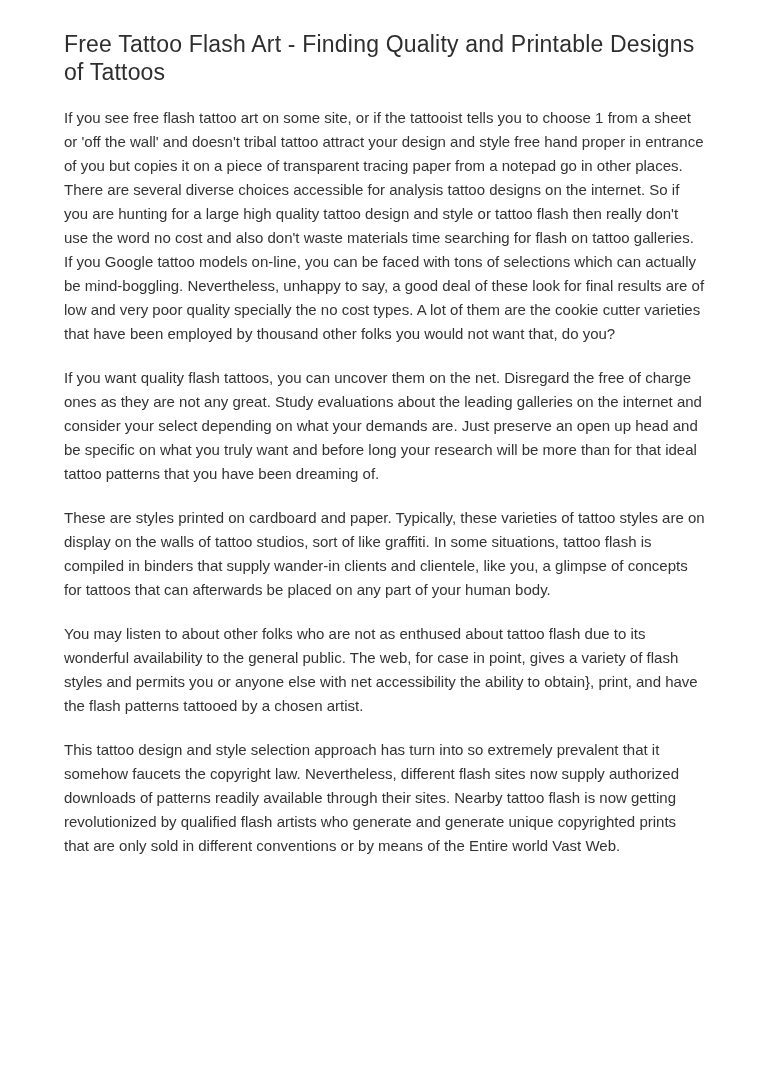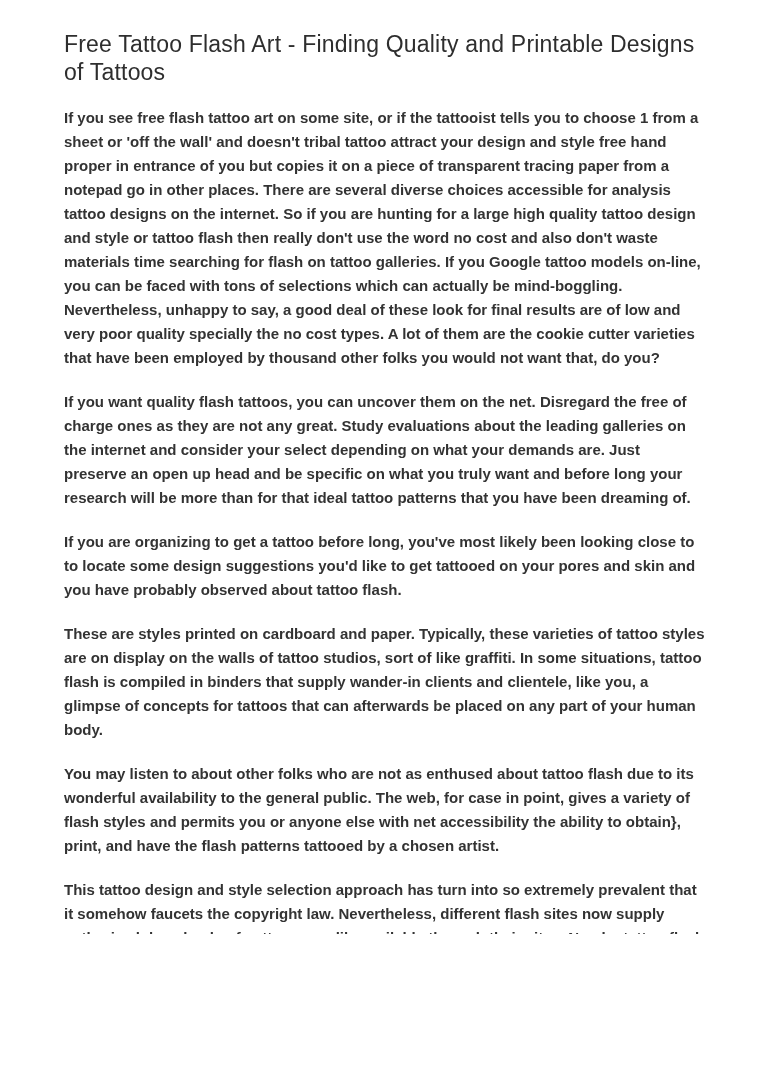--- a/index.html
+++ b/index.html
@@ -27,36 +27,35 @@
     font-size: 23px;
     line-height: 28px;
     font-weight: normal;
     color: #2e2e2e;
     letter-spacing: 0.2px;
   }
   p.doc-paragraph {
     margin: 16px 0 20px 0;
     font-size: 15px;
     line-height: 24px;
-    font-weight: bold;
+    font-weight: normal;
     color: #333333;
   }
 </style>
 </head>
 <body>
 
 <div class="page">
   <div class="content">
     <h1 class="doc-title">Free Tattoo Flash Art - Finding Quality and Printable Designs of Tattoos</h1>
 
     <p class="doc-paragraph">If you see free flash tattoo art on some site, or if the tattooist tells you to choose 1 from a sheet or 'off the wall' and doesn't tribal tattoo attract your design and style free hand proper in entrance of you but copies it on a piece of transparent tracing paper from a notepad go in other places. There are several diverse choices accessible for analysis tattoo designs on the internet. So if you are hunting for a large high quality tattoo design and style or tattoo flash then really don't use the word no cost and also don't waste materials time searching for flash on tattoo galleries. If you Google tattoo models on-line, you can be faced with tons of selections which can actually be mind-boggling. Nevertheless, unhappy to say, a good deal of these look for final results are of low and very poor quality specially the no cost types. A lot of them are the cookie cutter varieties that have been employed by thousand other folks you would not want that, do you?</p>
 
     <p class="doc-paragraph">If you want quality flash tattoos, you can uncover them on the net. Disregard the free of charge ones as they are not any great. Study evaluations about the leading galleries on the internet and consider your select depending on what your demands are. Just preserve an open up head and be specific on what you truly want and before long your research will be more than for that ideal tattoo patterns that you have been dreaming of.</p>
 
-    <p class="doc-paragraph">If you are organizing to get a tattoo before long, you've most likely been looking close to to locate some design suggestions you'd like to get tattooed on your pores and skin and you have probably observed about tattoo flash.</p>
 
     <p class="doc-paragraph">These are styles printed on cardboard and paper. Typically, these varieties of tattoo styles are on display on the walls of tattoo studios, sort of like graffiti. In some situations, tattoo flash is compiled in binders that supply wander-in clients and clientele, like you, a glimpse of concepts for tattoos that can afterwards be placed on any part of your human body.</p>
 
     <p class="doc-paragraph">You may listen to about other folks who are not as enthused about tattoo flash due to its wonderful availability to the general public. The web, for case in point, gives a variety of flash styles and permits you or anyone else with net accessibility the ability to obtain}, print, and have the flash patterns tattooed by a chosen artist.</p>
 
     <p class="doc-paragraph">This tattoo design and style selection approach has turn into so extremely prevalent that it somehow faucets the copyright law. Nevertheless, different flash sites now supply authorized downloads of patterns readily available through their sites. Nearby tattoo flash is now getting revolutionized by qualified flash artists who generate and generate unique copyrighted prints that are only sold in different conventions or by means of the Entire world Vast Web.</p>
 
   </div>
 </div>
 

